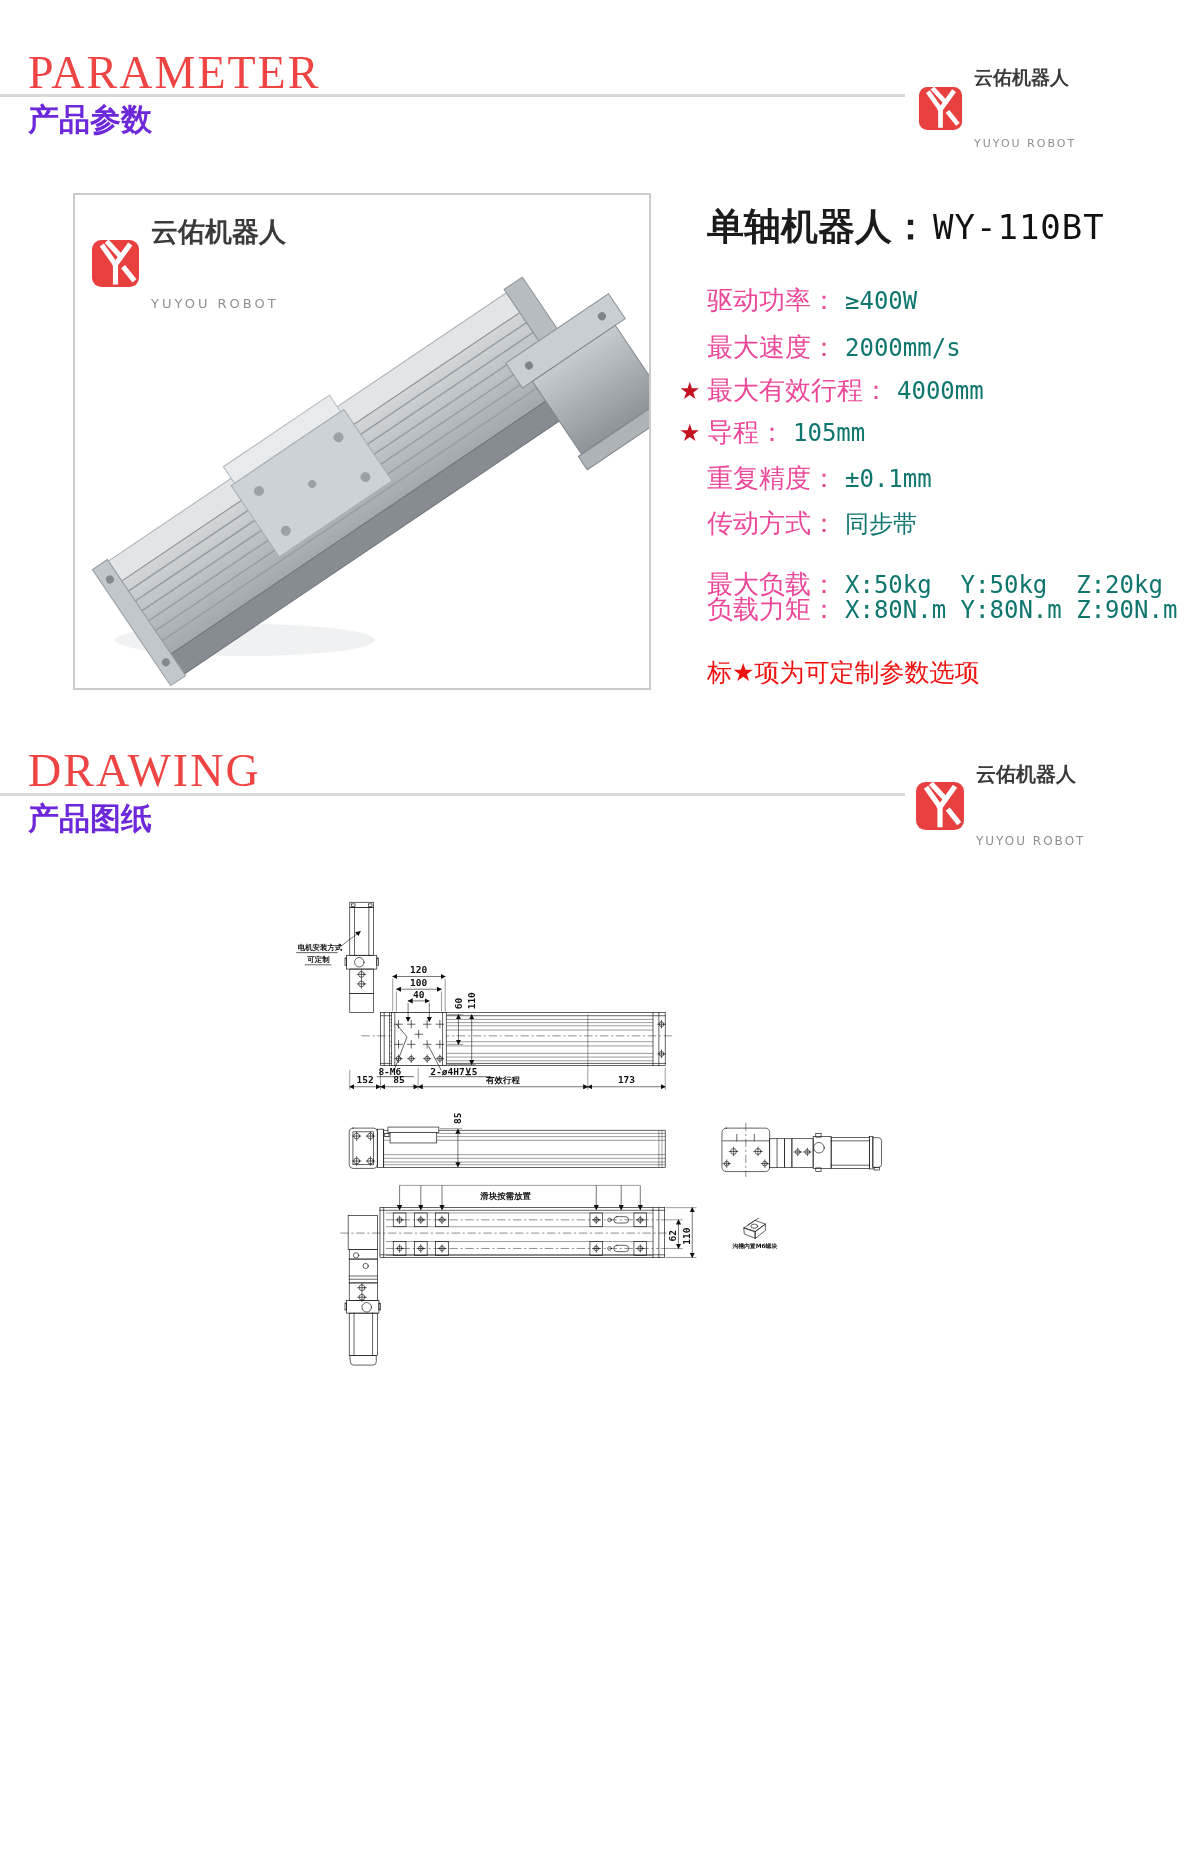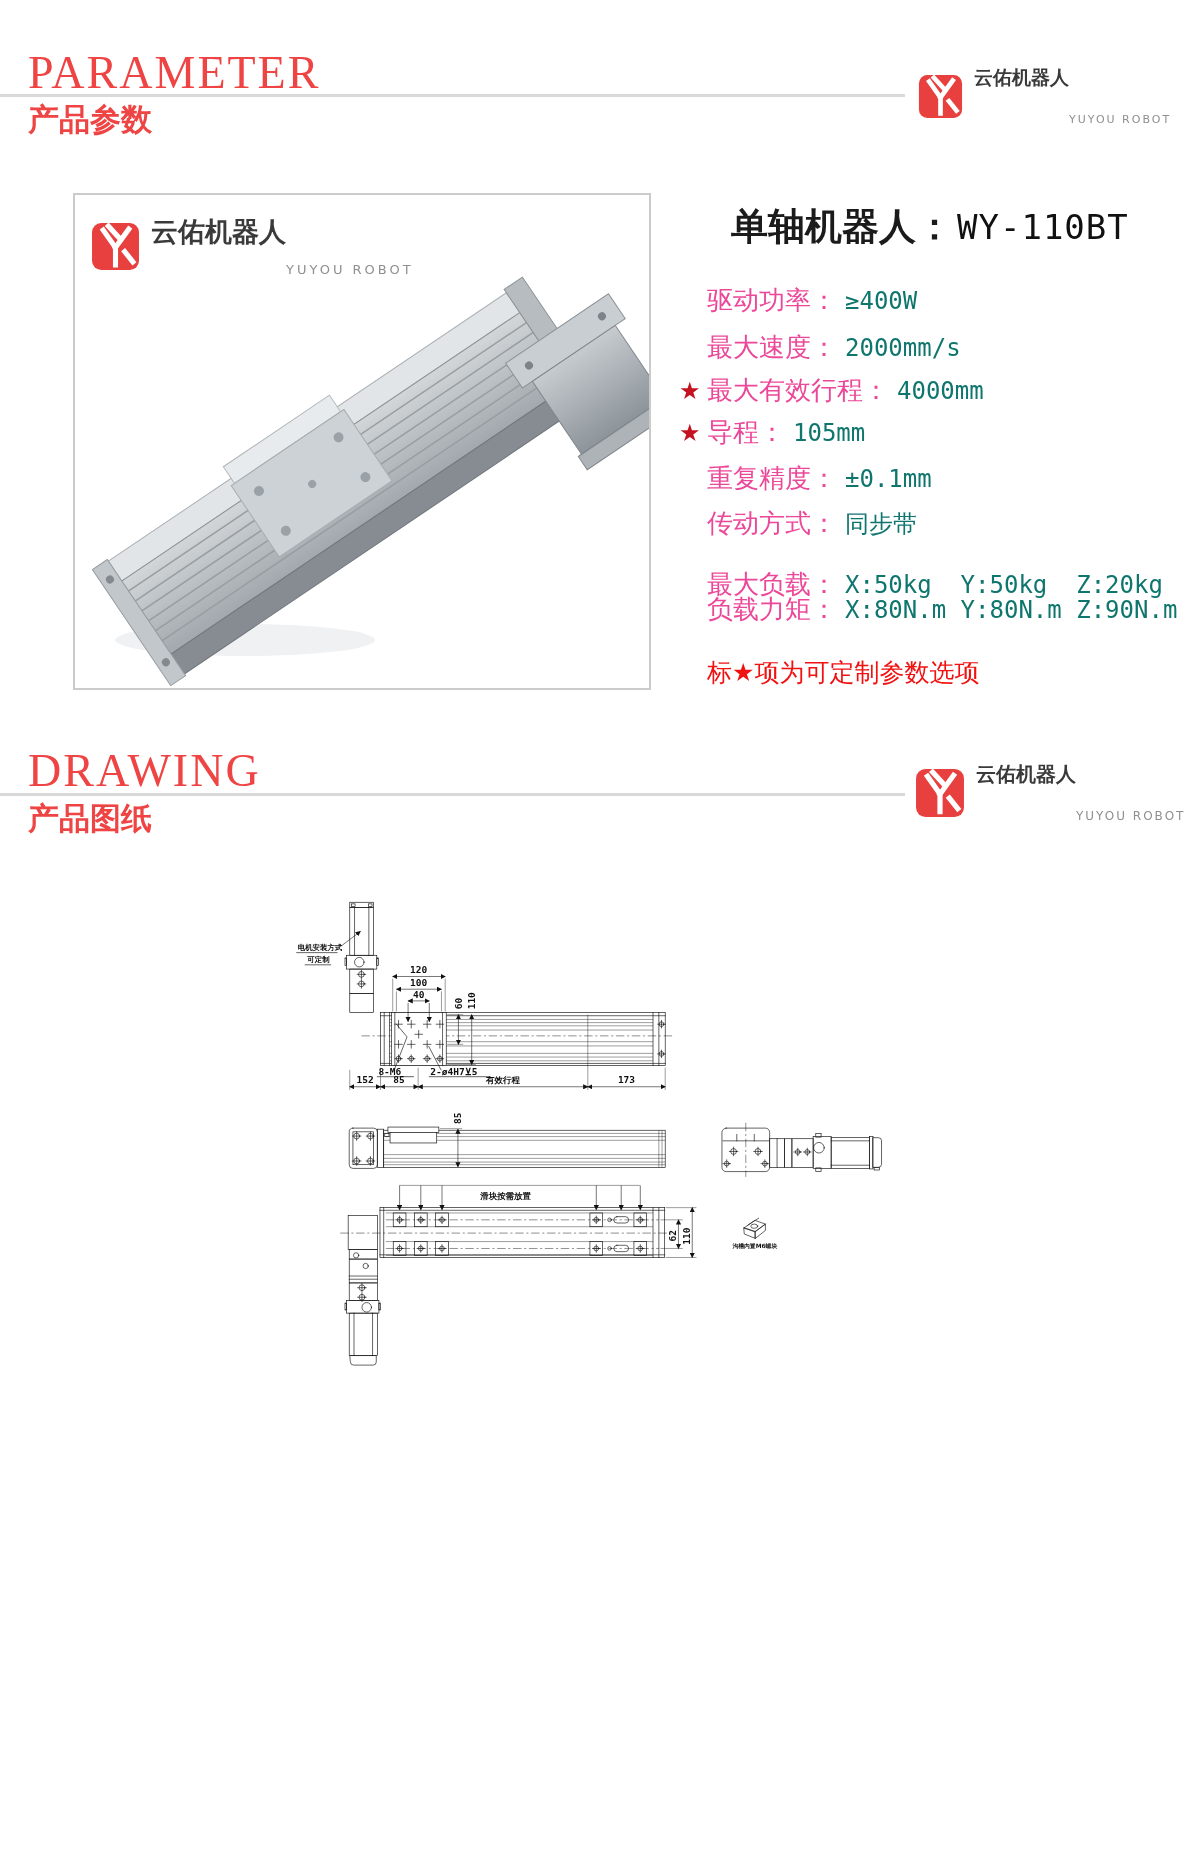--- a/index.html
+++ b/index.html
@@ -1,39 +1,39 @@
 <!DOCTYPE html>
 <html><head>
 <meta charset="utf-8">
 <style>
   html,body{margin:0;padding:0;background:#fff;}
   .page{position:relative;width:1200px;height:1873px;background:#fff;overflow:hidden;
         font-family:"DejaVu Sans",sans-serif;color:#222;}
   
   .sec-title-en{position:absolute;left:28px;font-family:"Liberation Serif","DejaVu Serif",serif;
         font-size:46px;font-weight:400;color:#ef4444;letter-spacing:2px;line-height:1;}
-  .sec-title-cn{position:absolute;left:28px;font-size:31px;font-weight:600;color:#ef4444;line-height:1;}
+  .sec-title-cn{position:absolute;left:28px;font-size:31px;font-weight:600;color:#6d28d9;line-height:1;}
   .sec-rule{position:absolute;left:0;width:905px;height:3px;background:#d9d9d9;}
   
   .logo{position:absolute;display:flex;align-items:center;gap:11px;}
   .logo svg{display:block;}
-  .logo .lt{display:flex;flex-direction:row;justify-content:center;}
+  .logo .lt{display:flex;flex-direction:column;justify-content:center;}
   .logo .cn{font-weight:700;color:#3a3a3a;line-height:1.25;}
   .logo .en{color:#8f8f8f;letter-spacing:2px;line-height:1.3;margin-top:47px;}
   .logo-top .cn{font-size:19px;} .logo-top .en{font-size:11px;}
   .logo-draw .cn{font-size:20px;} .logo-draw .en{font-size:12px;}
   .logo-photo .cn{font-size:27px;} .logo-photo .en{font-size:13px;letter-spacing:3px;}
   
   .photo-box{position:absolute;left:73px;top:193px;width:578px;height:497px;background:#fff;
         border:2px solid #cbcbcb;box-sizing:border-box;}
   .photo-box svg.product{position:absolute;left:0;top:0;}
   
   .spec{position:absolute;left:707px;top:196px;width:470px;}
   .spec-title{position:absolute;top:6px;left:0;white-space:nowrap;}
-  .spec-type{font-size:37px;font-weight:700;color:#1b1b1b;margin-left:24px;}
+  .spec-type{font-size:37px;font-weight:700;color:#1b1b1b;}
   .spec-model{font-size:34px;font-family:"DejaVu Sans Mono",monospace;color:#111;letter-spacing:1px;margin-left:4px;}
   .spec-row{position:absolute;left:0;white-space:nowrap;line-height:32px;}
   .spec-row .star{position:absolute;left:-28px;top:1px;color:#c41220;font-size:24px;}
   .spec-label{font-size:26px;font-weight:500;color:#ec4899;}
   .spec-value{font-size:24px;font-family:"DejaVu Sans Mono",monospace;color:#0f766e;margin-left:8px;white-space:pre;}
   .spec-note{position:absolute;left:0;top:460px;font-size:25px;font-weight:400;color:#f01111;white-space:nowrap;}
   
   svg.draw{position:absolute;left:0;top:880px;}
   svg.draw .ln{stroke:#151515;stroke-width:1.25;fill:none;stroke-linecap:square;}
   svg.draw .fw{fill:#fff;stroke:#151515;stroke-width:1.25;}

